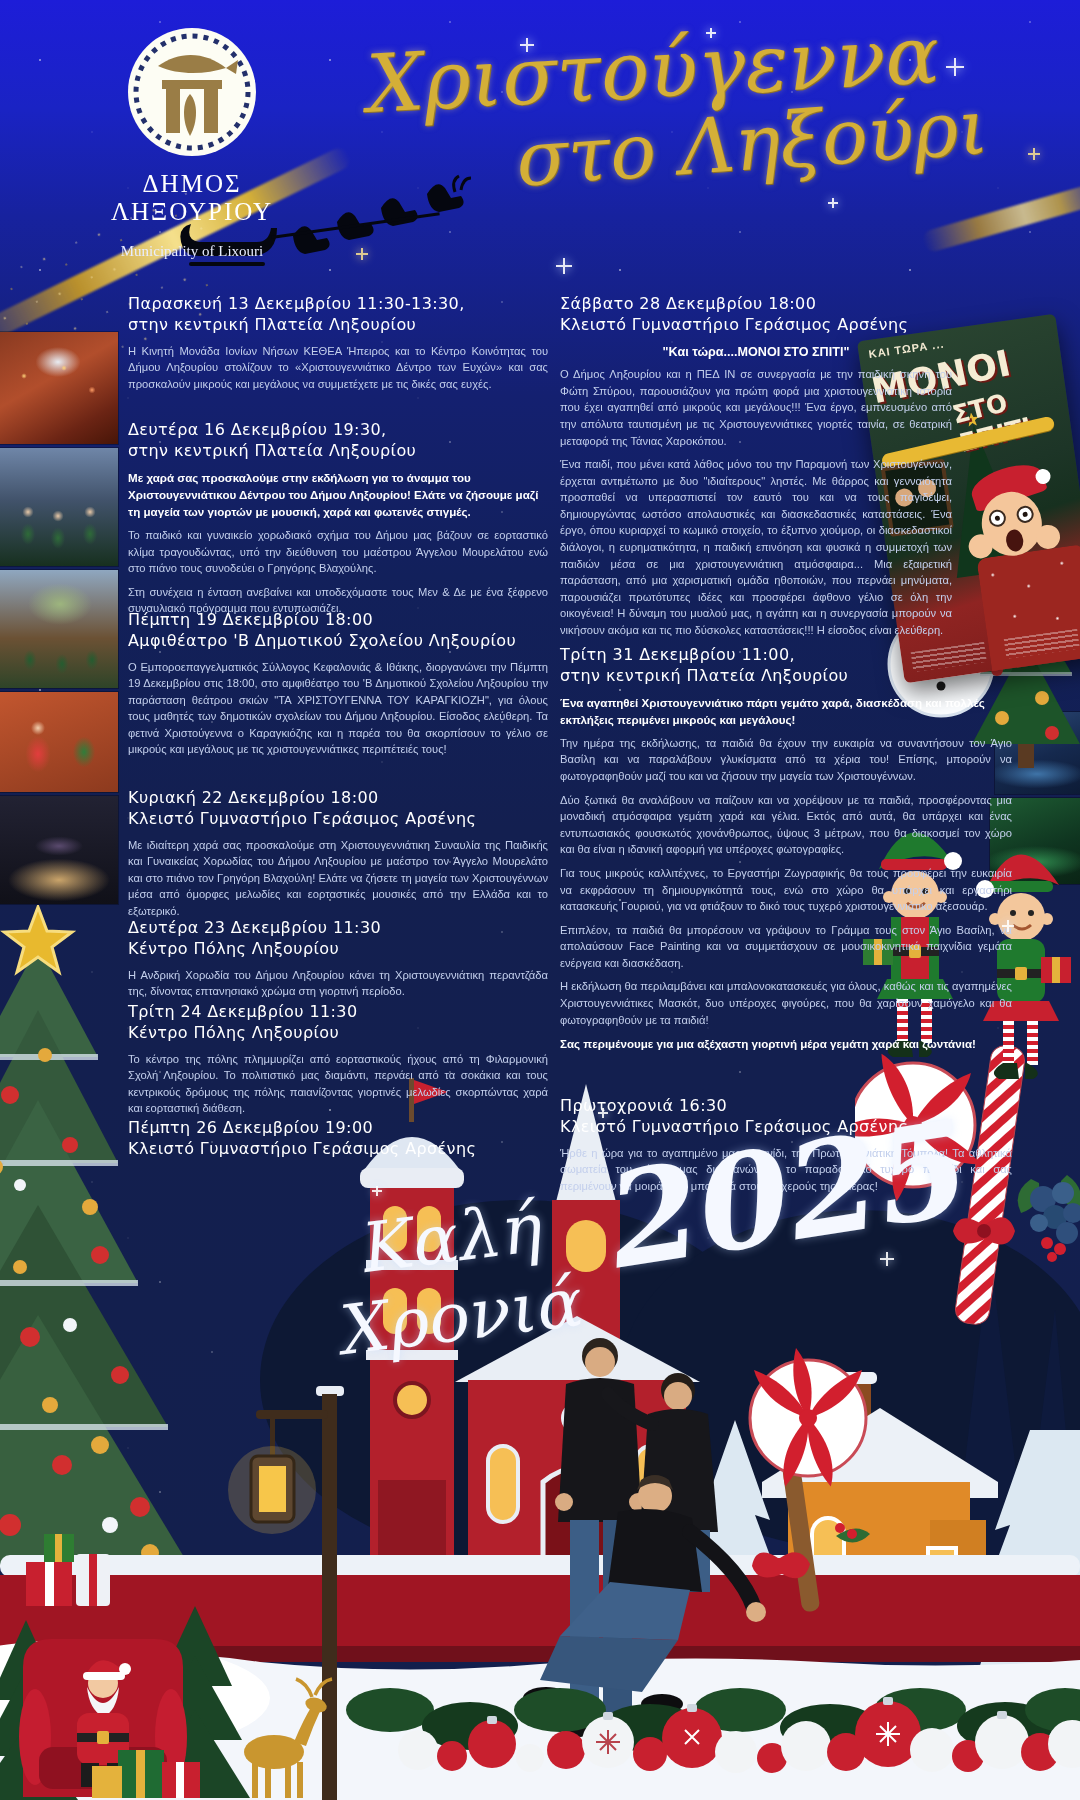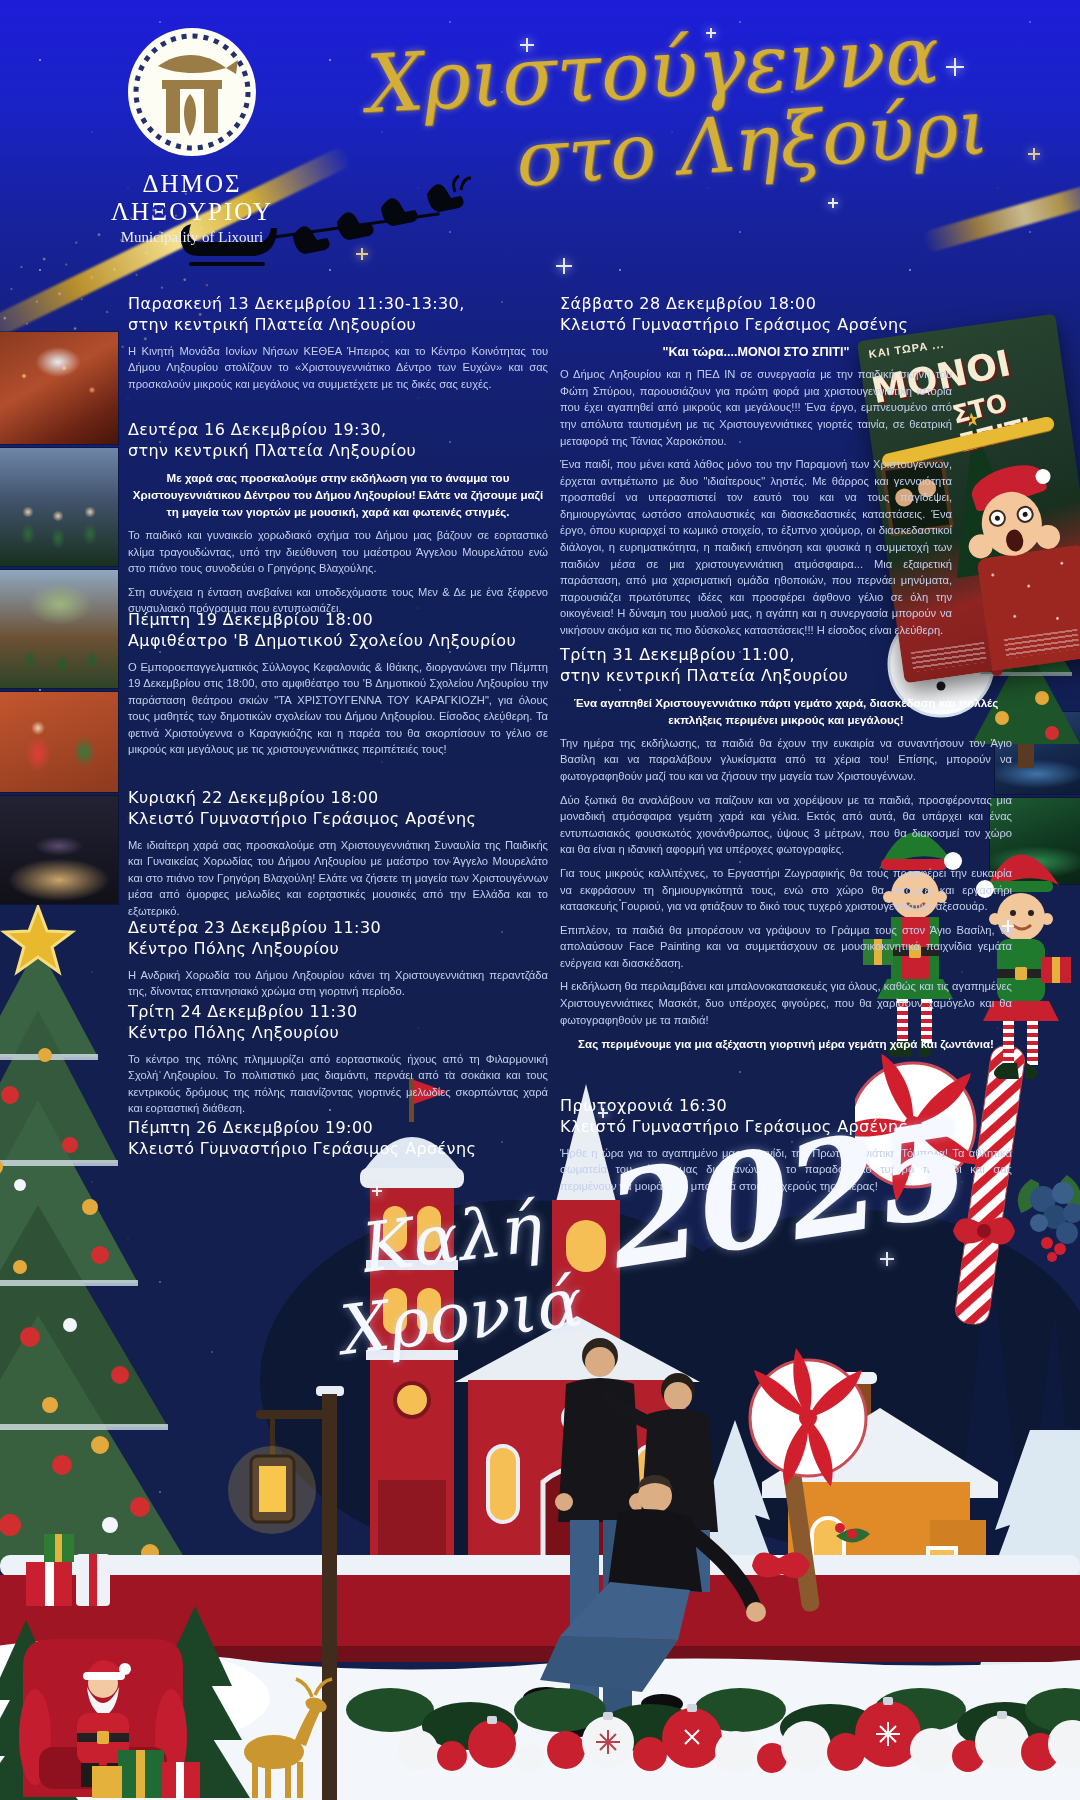--- a/index.html
+++ b/index.html
@@ -18,21 +18,21 @@
   .sp{position:absolute;z-index:6;pointer-events:none;opacity:.9;
     background:linear-gradient(#fff,#fff) center/2px 100% no-repeat,
                linear-gradient(#fff,#fff) center/100% 2px no-repeat;
     filter:drop-shadow(0 0 5px rgba(205,224,255,.95));}
   .sp.g{background:linear-gradient(#f4dd92,#f4dd92) center/2px 100% no-repeat,
                linear-gradient(#f4dd92,#f4dd92) center/100% 2px no-repeat;
     filter:drop-shadow(0 0 5px rgba(244,221,146,.9));}
   
   .logo{position:absolute;left:92px;top:26px;width:200px;text-align:center;z-index:5;color:#fff;}
   .logo .name{font-family:"Liberation Serif",serif;font-size:25px;letter-spacing:2px;line-height:1.12;margin-top:8px;}
-  .logo .sub{font-family:"Liberation Serif",serif;font-size:15px;margin-top:3px;color:#e9edff;}
+  .logo .sub{font-family:"Liberation Serif",serif;font-size:15px;margin-top:17px;color:#e9edff;}
   .mtitle{position:absolute;left:255px;top:30px;width:800px;z-index:5;text-align:center;transform:rotate(-3deg);
     font-family:"DejaVu Serif",serif;font-style:italic;color:#d4af37;
     text-shadow:0 0 7px rgba(244,221,140,.5),1px 1px 0 #7a5c17;}
   .mtitle .t1{display:block;font-size:80px;line-height:1;}
   .mtitle .t2{display:block;font-size:76px;line-height:1;margin-top:2px;padding-left:190px;transform:rotate(-1deg);}
   .swoosh{position:absolute;z-index:1;height:22px;border-radius:20px;filter:blur(1px);
     background:linear-gradient(90deg,rgba(212,175,55,0) 0%,#b9902c 30%,#f5e08c 55%,#d4af37 75%,rgba(212,175,55,0) 100%);}
   .glitter{position:absolute;left:-10px;top:225px;width:230px;height:130px;z-index:1;transform:rotate(-24deg);opacity:.85;
     background-image:radial-gradient(2.5px 2.5px at 12px 12px,#f2d892,rgba(0,0,0,0) 70%),
       radial-gradient(2px 2px at 30px 26px,#d4af37,rgba(0,0,0,0) 70%),
@@ -75,21 +75,21 @@
   .ph7{position:absolute;left:990px;top:798px;width:90px;height:86px;z-index:3;
     background:radial-gradient(64px 20px at 46px 64px,#2f8a4e,rgba(0,0,0,0) 80%),
     linear-gradient(160deg,#1e5c33,#0f3520 60%,#0a2415);box-shadow:0 0 0 1px rgba(0,0,0,.3);}
   
   .ev{position:absolute;z-index:5;}
   .colL{left:128px;width:420px;}
   .colR{left:560px;width:452px;}
   .ev h3{margin:0 0 7px;font-weight:400;font-size:16px;line-height:1.3;color:#fff;text-align:left;
     letter-spacing:.4px;font-family:"DejaVu Sans",sans-serif;}
   .ev p{margin:0 0 7px;font-size:11.2px;line-height:1.48;color:#c3cfec;text-align:justify;}
-  .ev p.b{color:#fff;font-weight:bold;text-align:center;font-size:11.6px;}
+  .ev p.b{color:#fff;font-weight:bold;text-align:left;font-size:11.6px;}
   .ev p.tag{color:#fff;font-weight:bold;text-align:center;font-size:12.6px;margin-bottom:5px;}
   
   .ins{position:absolute;left:880px;top:326px;width:200px;height:345px;z-index:4;transform:rotate(-8deg);
     border-radius:6px;overflow:hidden;box-shadow:0 10px 24px rgba(0,0,0,.55);
     background:linear-gradient(170deg,#2a4531 0%,#1d3527 44%,#17301f 58%,#8f2422 76%,#7c1d1b 100%);}
   .ins-kick{position:absolute;left:10px;top:8px;font-weight:bold;font-size:11px;color:#f3ead2;letter-spacing:1px;}
   .ins-t1{position:absolute;left:8px;top:26px;font-size:36px;font-weight:bold;color:#f5ecd4;transform:rotate(-4deg);
     text-shadow:2px 2px 0 #6d1a14;font-family:"DejaVu Sans",sans-serif;}
   .ins-t2{position:absolute;left:86px;top:66px;font-size:25px;font-weight:bold;color:#f5ecd4;transform:rotate(-6deg);
     text-shadow:2px 2px 0 #6d1a14;font-family:"DejaVu Sans",sans-serif;}

